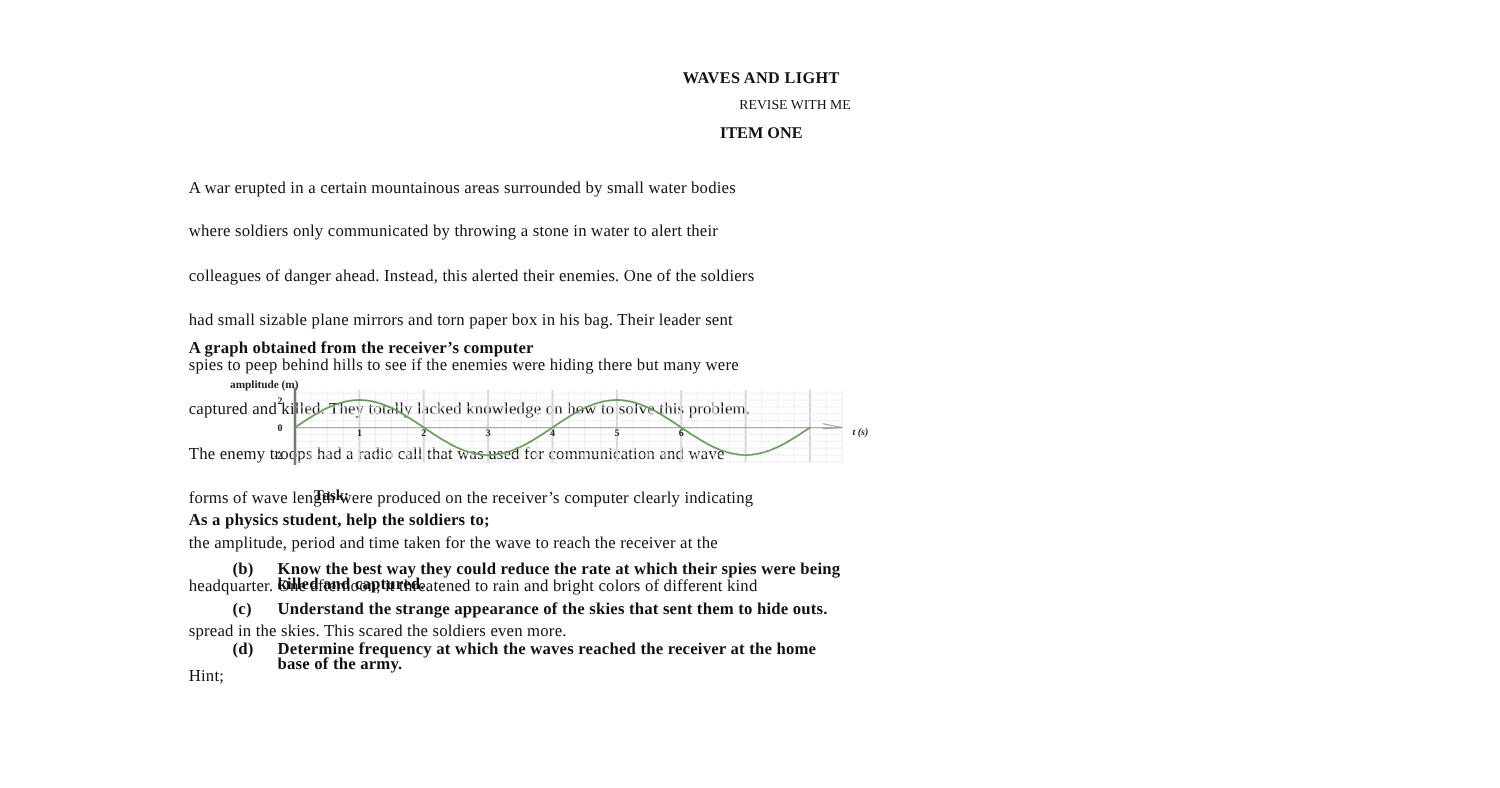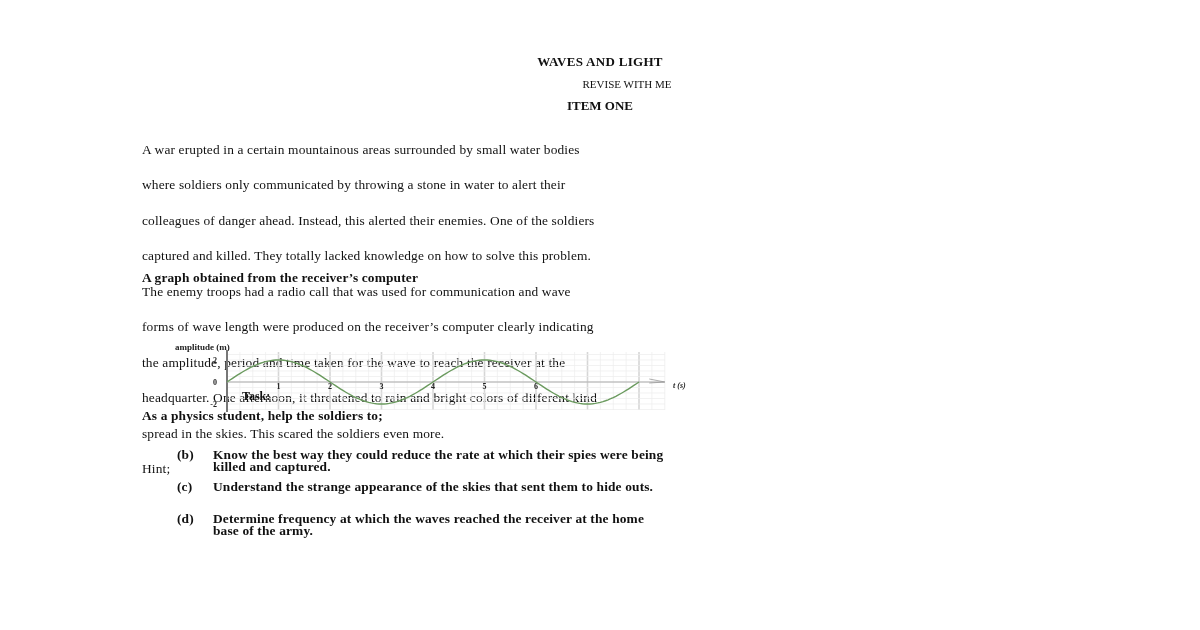--- a/index.html
+++ b/index.html
@@ -1,47 +1,49 @@
 <!DOCTYPE html>
 <html><head>
 <meta charset="utf-8">
 <style>
   html, body { margin: 0; padding: 0; background: #ffffff; }
   body { width: 1200px; height: 630px; position: relative; overflow: hidden;
          font-family: "Liberation Serif", "DejaVu Serif", serif; color: #111; }
-  .page { position: absolute; left: 0; top: 0; width: 974px; height: 630px; }
+  .page { position: absolute; left: 9px; top: 0; width: 974px; height: 630px; }
   .center { position: absolute; left: 0; width: 1200px; text-align: center; }
   .title { top: 55px; font-size: 13px; font-weight: bold; letter-spacing: 0.3px; line-height: 13px; }
   .subtitle { top: 67px; font-size: 13px; line-height: 13px; }
   .revise { top: 78px; font-size: 11px; font-weight: normal; line-height: 13px; padding-left: 27px; }
   .item { top: 99px; font-size: 13px; font-weight: bold; line-height: 13px; }
   .para { position: absolute; left: 142px; top: 120px; width: 820px; font-size: 13.4px;
           line-height: 11.85px; font-weight: normal; white-space: pre; letter-spacing: 0.15px; }
   .para div { height: 11.85px; }
   .caption { position: absolute; left: 142px; top: 270px; font-size: 13.4px; font-weight: bold; letter-spacing: 0.15px; }
-  .chart { position: absolute; left: 170px; top: 298px; width: 540px; height: 75px; margin-top: 40px; }
+  .chart { position: absolute; left: 170px; top: 298px; width: 540px; height: 75px; }
   .task-label { position: absolute; left: 242px; top: 389px; font-size: 12px; font-weight: bold; }
   .task-intro { position: absolute; left: 142px; top: 408px; font-size: 13.4px; font-weight: bold; letter-spacing: 0.15px; }
   .task-item { position: absolute; left: 177px; font-size: 13.4px; font-weight: bold; letter-spacing: 0.15px; line-height: 12px; }
   .task-item .lbl { display: inline-block; width: 36px; }
   .task-item .cont { display: block; padding-left: 36px; }
 </style>
 </head>
 <body>
 
 <div class="page">
 
   <div class="center title">WAVES AND LIGHT</div>
   <div class="center revise">REVISE WITH ME</div>
   <div class="center item">ITEM ONE</div>
 
   <div class="para">
     <div>A war erupted in a certain mountainous areas surrounded by small water bodies</div>
     <div>where soldiers only communicated by throwing a stone in water to alert their</div>
     <div>colleagues of danger ahead. Instead, this alerted their enemies. One of the soldiers</div>
+    <div>had small sizable plane mirrors and torn paper box in his bag. Their leader sent</div>
+    <div>spies to peep behind hills to see if the enemies were hiding there but many were</div>
     <div>captured and killed. They totally lacked knowledge on how to solve this problem.</div>
     <div>The enemy troops had a radio call that was used for communication and wave</div>
     <div>forms of wave length were produced on the receiver’s computer clearly indicating</div>
     <div>the amplitude, period and time taken for the wave to reach the receiver at the</div>
     <div>headquarter. One afternoon, it threatened to rain and bright colors of different kind</div>
     <div>spread in the skies. This scared the soldiers even more.</div>
     <div>Hint;</div>
   </div>
 
   <div class="caption">A graph obtained from the receiver’s computer</div>

